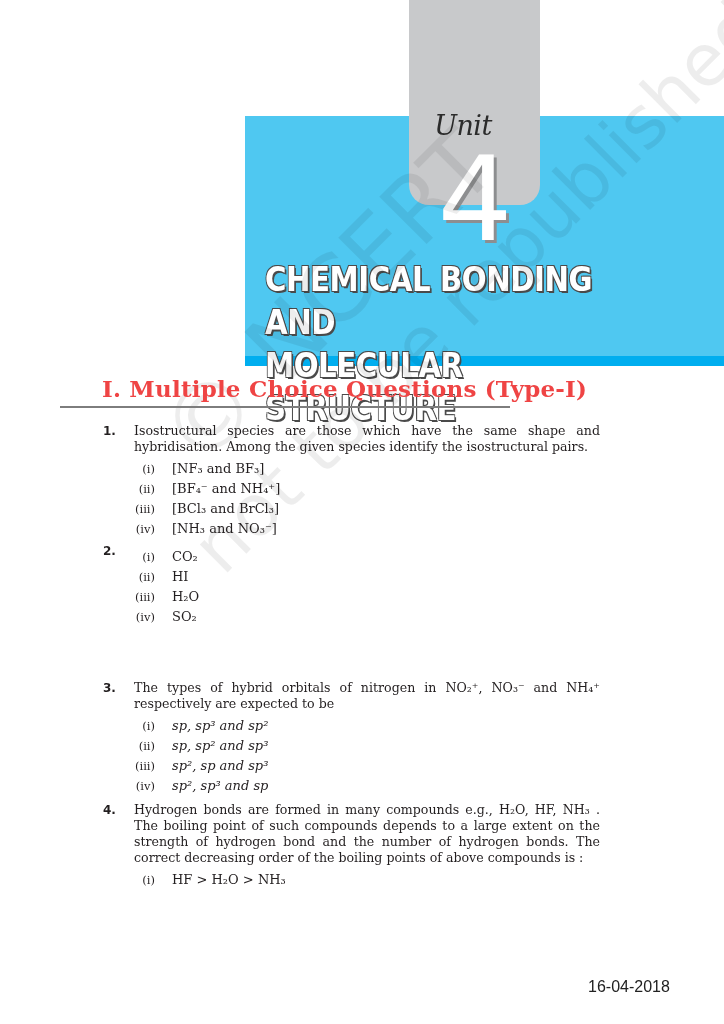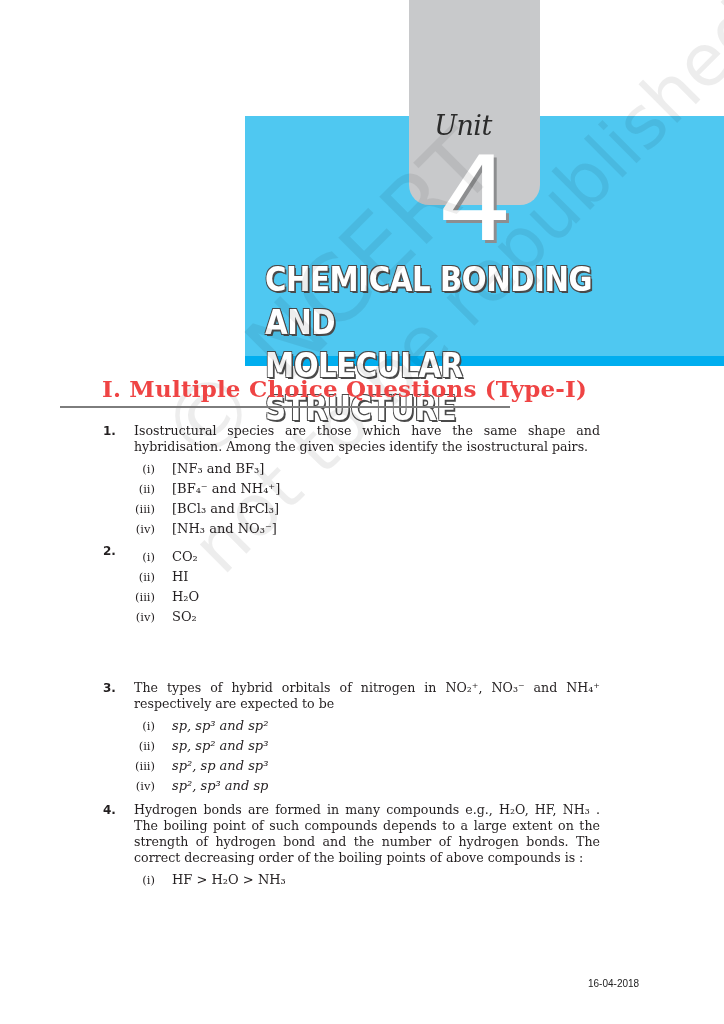--- a/index.html
+++ b/index.html
@@ -68,21 +68,21 @@
   .options { margin-top: 4px; }
   .option { position: relative; height: 20px; line-height: 20px; }
   .opt-label {
     position: absolute; left: 22px; width: 30px; text-align: right;
     font-size: 11.5px;
   }
   .opt-text { position: absolute; left: 69px; font-size: 13px; }
   .it { font-style: italic; }
   .footer-date {
     position: absolute; left: 588px; top: 978px;
-    font-family: "Liberation Sans", sans-serif; font-size: 10px; color: #222;
+    font-family: "Liberation Sans", sans-serif; font-size: 16px; color: #222;
   }
 </style>
 </head>
 <body>
 
 <div class="banner"></div>
 <div class="banner-stripe"></div>
 <div class="unit-tab"></div>
 <div class="unit-word">Unit</div>
 <div class="unit-number">4</div>

